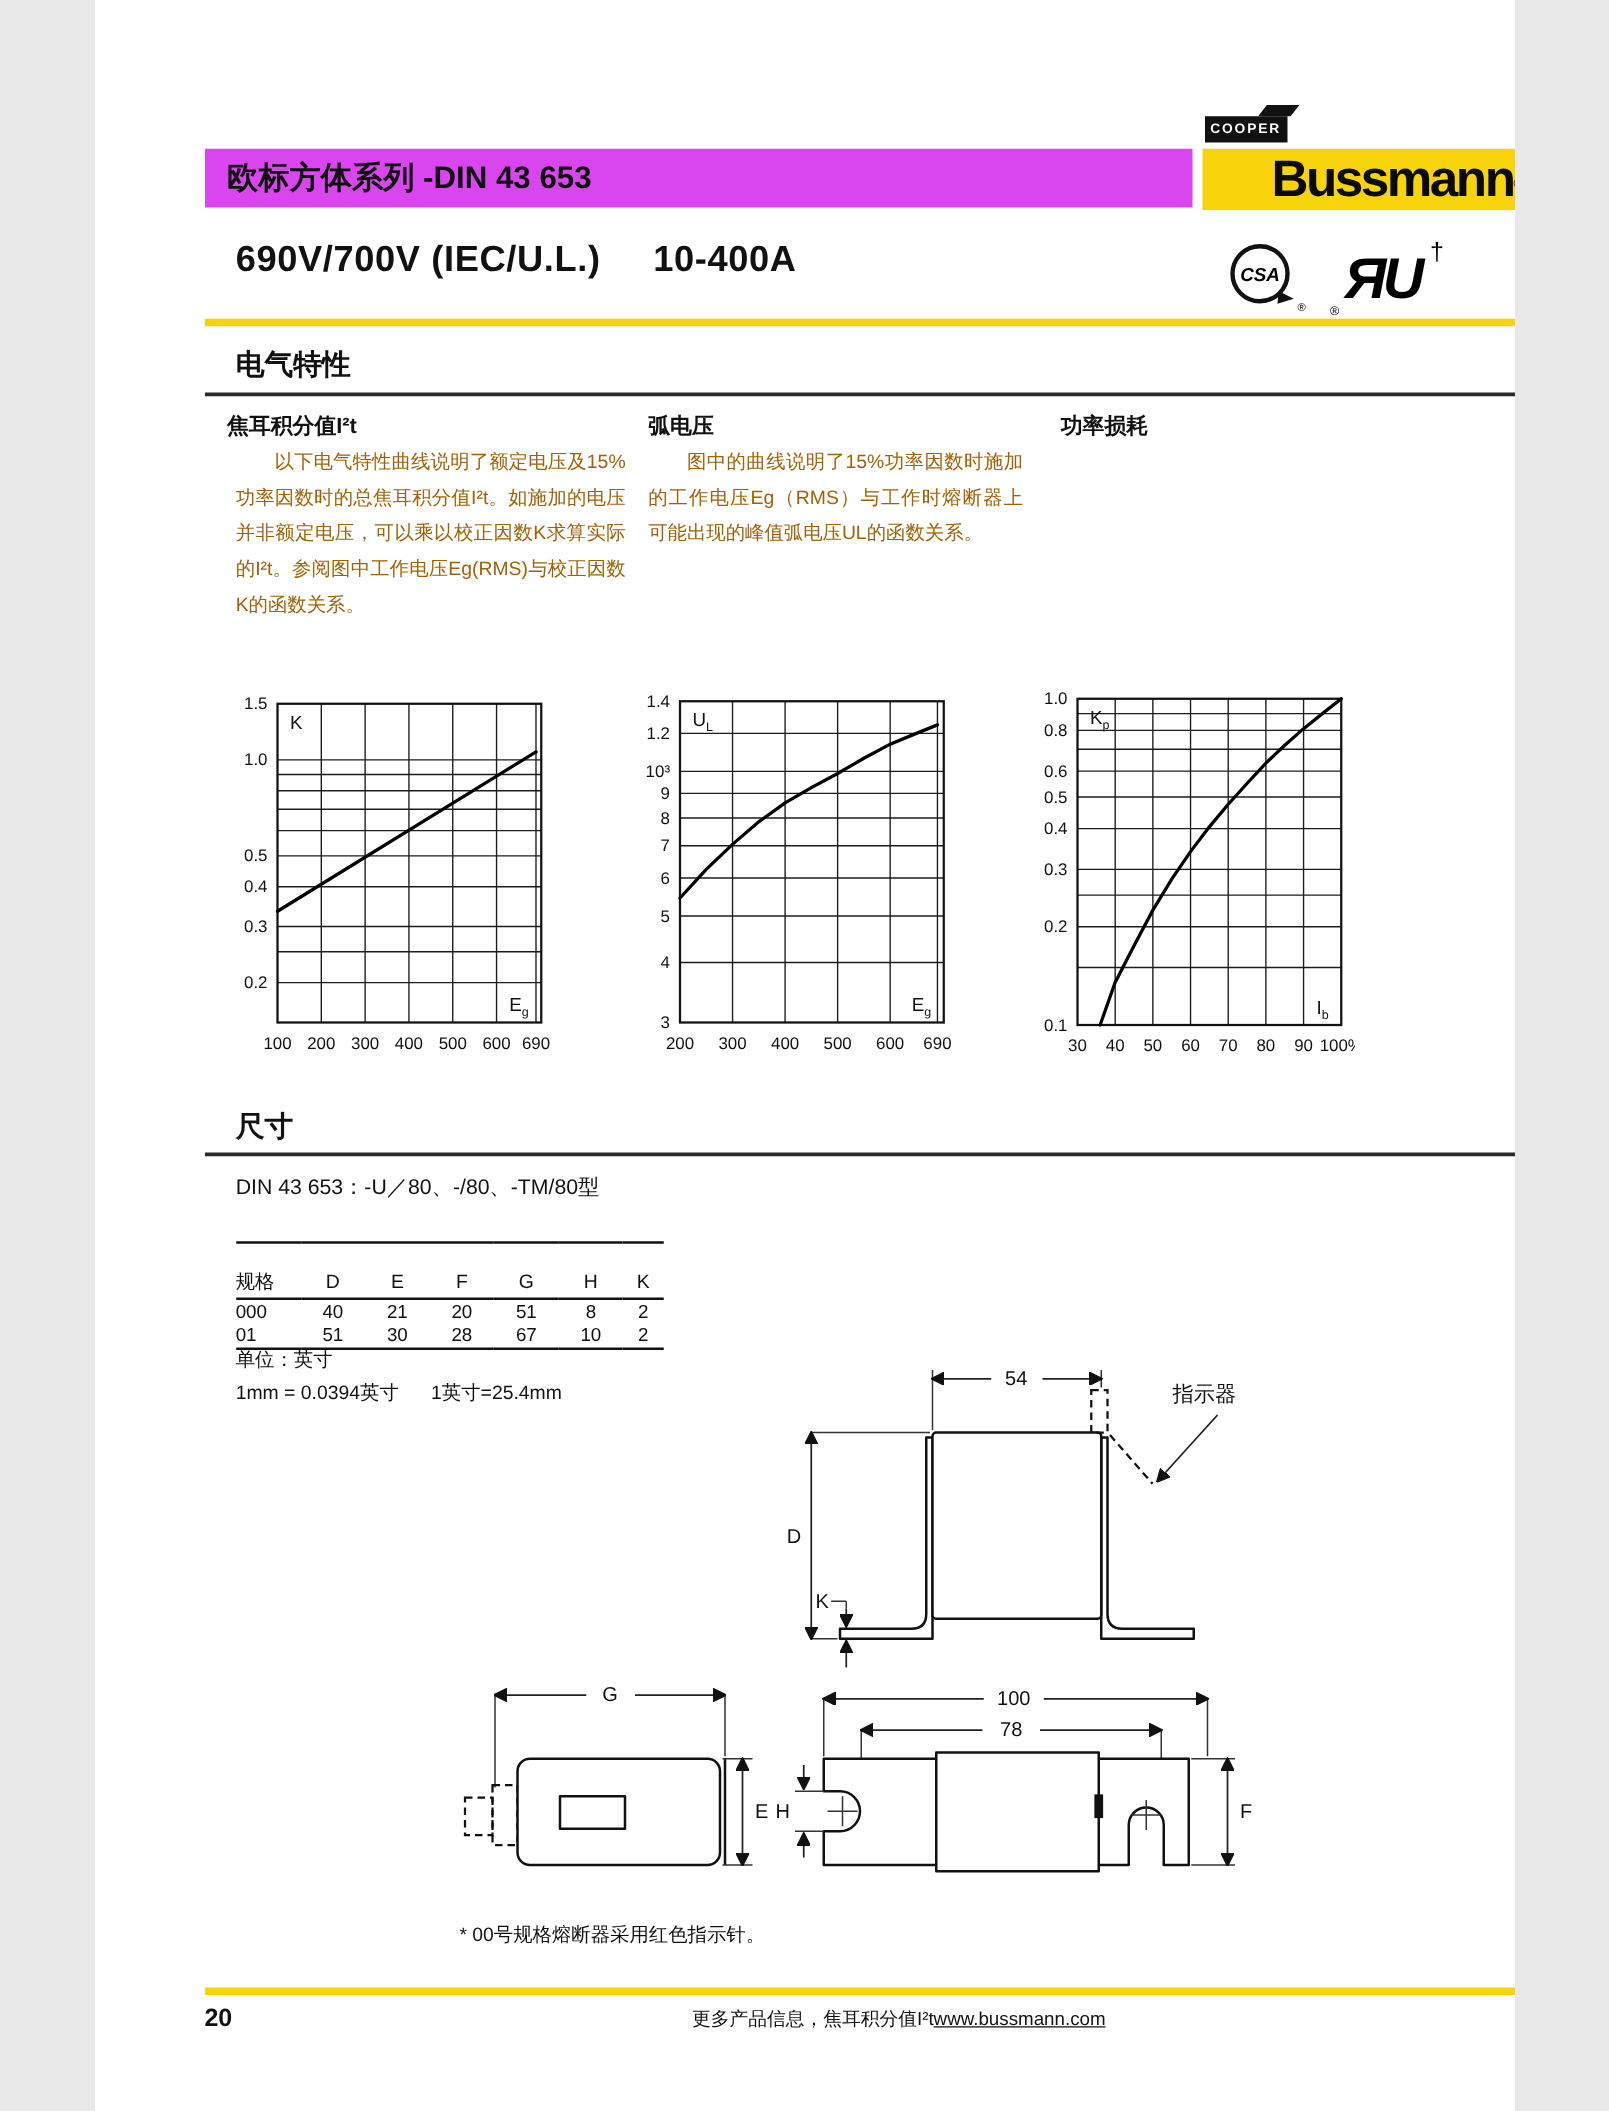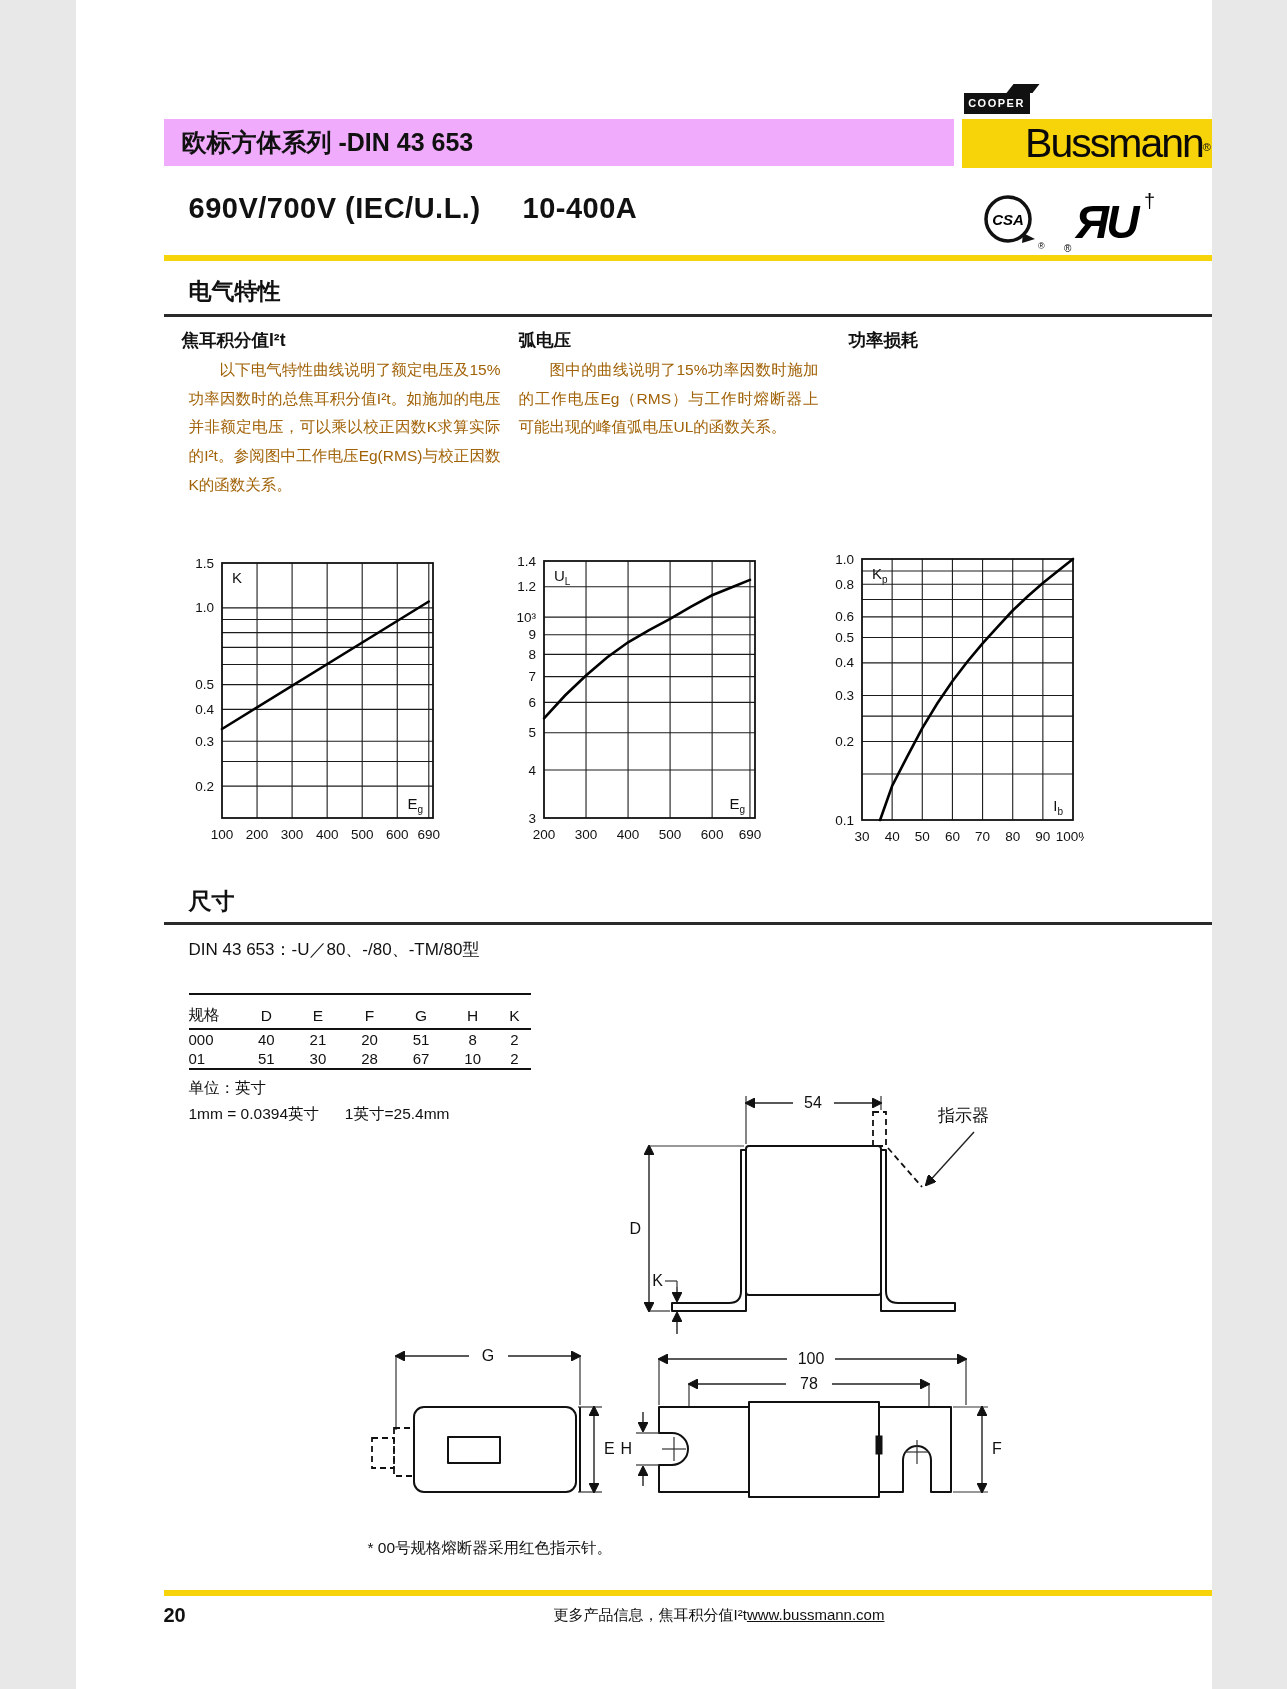--- a/index.html
+++ b/index.html
@@ -7,21 +7,21 @@
         font-family:"Liberation Sans", sans-serif;color:#111;overflow:hidden;margin:0 auto;}
   .abs{position:absolute;}
 
   
   .cooper-flag{left:934px;top:84px;width:26px;height:9px;background:#111;transform:skewX(-38deg);}
   .cooper-box{left:888px;top:93px;width:66px;height:21px;background:#111;color:#fff;
               font-size:11px;font-weight:bold;letter-spacing:1.5px;text-align:center;line-height:21px;}
   .series-bar{left:88px;top:119px;width:790px;height:47px;line-height:47px;
               font-size:25px;font-weight:bold;padding-left:18px;box-sizing:border-box;color:#111;}
   .brand-block{left:886px;top:119px;width:313px;height:49px;text-align:center;}
-  .brand-word{font-size:41px;font-weight:400;letter-spacing:-2px;line-height:49px;color:#0a0a0a;
+  .brand-word{font-size:41px;font-weight:700;letter-spacing:-2px;line-height:49px;color:#0a0a0a;
               font-stretch:condensed;}
   .brand-reg{font-size:11px;vertical-align:super;}
   .product-title{left:113px;top:192px;font-size:29px;font-weight:bold;letter-spacing:0.5px;}
   .product-title .gap{display:inline-block;width:42px;}
   .yellow-rule{left:88px;top:255px;width:1111px;height:6px;}
 
   
   .sec-title{font-size:23px;font-weight:bold;}
   .sec-rule{left:88px;width:1111px;height:3px;background:#2a2a2a;}
   .col-head{font-size:17.5px;font-weight:bold;}
@@ -31,21 +31,21 @@
   .grid{stroke:#1c1c1c;stroke-width:1.1;}
   .frame{fill:none;stroke:#111;stroke-width:1.8;}
   .curve{fill:none;stroke:#000;stroke-width:2.6;stroke-linecap:round;}
   .tick{font-size:13.5px;fill:#111;font-family:"Liberation Sans",sans-serif;}
   .axis-label{font-size:15px;fill:#111;font-family:"Liberation Sans",sans-serif;}
 
   
   .din-line{left:113px;top:938px;font-size:17px;}
   table.spec{left:113px;top:993px;width:342px;border-collapse:collapse;font-size:15px;
              border-top:2.5px solid #111;border-bottom:2.5px solid #111;}
-  table.spec th{font-weight:normal;font-size:15.5px;padding:10px 0 2px;border-bottom:2px solid #111;}
+  table.spec th{font-weight:normal;font-size:15.5px;padding:20px 0 2px;border-bottom:2px solid #111;}
   table.spec td{padding:1px 0;text-align:center;}
   table.spec th:first-child, table.spec td:first-child{text-align:left;width:52px;}
   .units{font-size:15.5px;}
   .pre{white-space:pre;}
 
   
   .draw line, .draw path, .draw rect{stroke:#111;}
   .draw .thin{stroke:#333;stroke-width:1.2;}
   .draw .dim{stroke:#222;stroke-width:1.4;}
   .draw .part{fill:#fff;stroke-width:2;stroke-linejoin:round;}
@@ -62,21 +62,21 @@
   
   .cert text{font-family:"Liberation Sans",sans-serif;}
 </style>
 </head>
 <body>
 
 <div class="page">
 
   <div class="abs cooper-flag"></div>
   <div class="abs cooper-box">COOPER</div>
-  <div class="abs series-bar accent-bg" style="background: #f0abfc;">
+  <div class="abs series-bar accent-bg" style="background: #d946ef;">
     <span>欧标方体系列 -DIN 43 653</span>
   </div>
   <div class="abs brand-block accent-bg" style="background: rgb(247, 212, 9);">
     <span class="brand-word">Bussmann</span><span class="brand-reg">®</span>
   </div>
 
   <div class="abs product-title">
     <span>690V/700V (IEC/U.L.)</span><span class="gap"></span><span>10-400A</span>
   </div>
 

